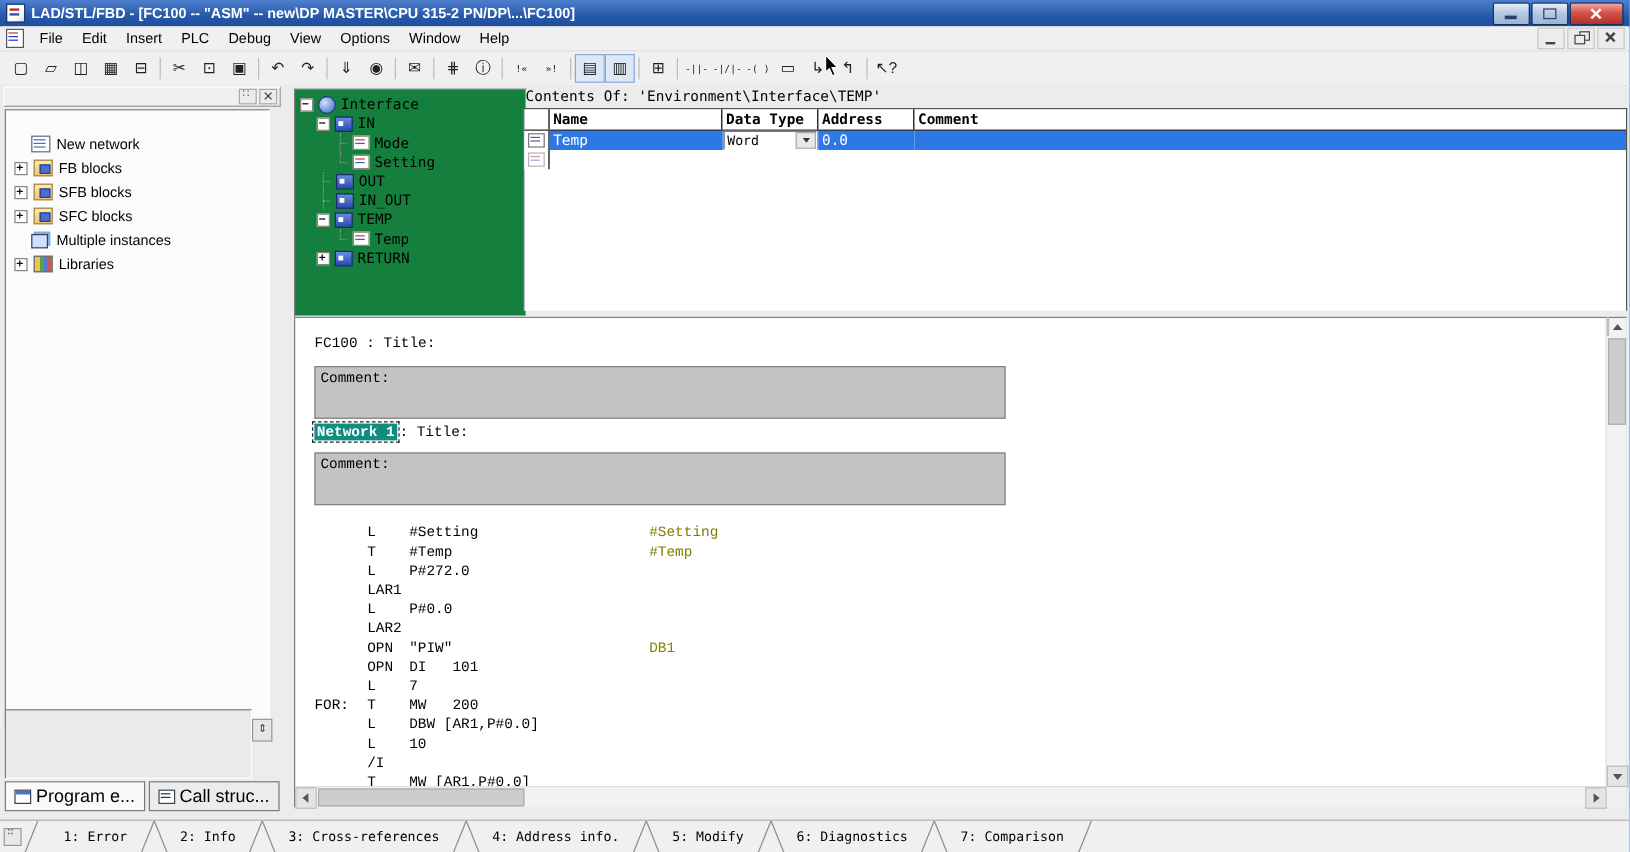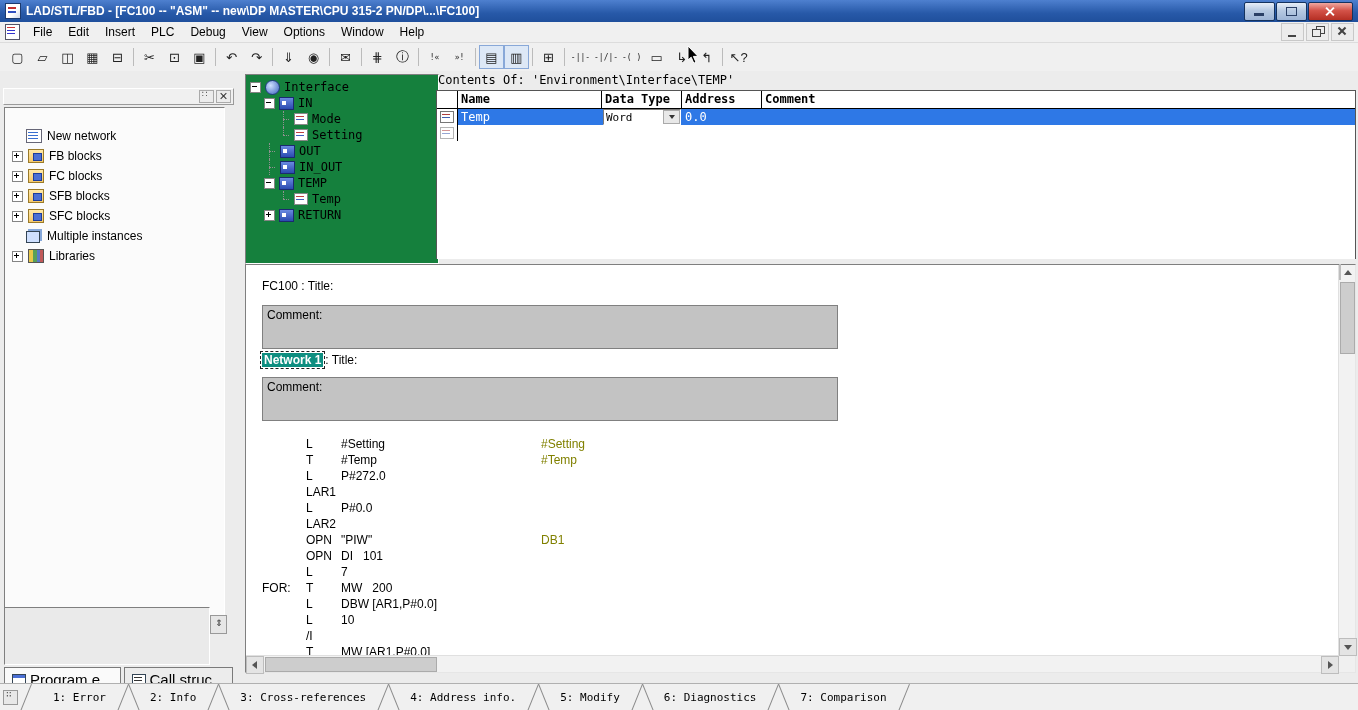--- a/index.html
+++ b/index.html
@@ -42,21 +42,21 @@
   .toolbar{height:28px;display:flex;align-items:center;background:#f0f0f0;padding:0 5px;border-bottom:1px solid #d8d8d8;}
   .tbtn{min-width:23px;height:22px;display:flex;align-items:center;justify-content:center;font-size:13px;color:#222;border:1px solid transparent;}
   .tbtn.small{font-family:"DejaVu Sans Mono",monospace;font-size:8px;white-space:pre;}
   .tbtn.on{border:1px solid #88a8d8;background:#dde8f6;}
   .tsep{width:1px;height:18px;background:#bbb;margin:0 3px;flex:none;}
 
   
   .main{position:absolute;top:71px;left:0;right:0;bottom:26px;background:#ececec;}
 
   
-  .left-pane{position:absolute;left:2px;top:16px;width:235px;height:100%;}
+  .left-pane{position:absolute;left:2px;top:0;width:235px;height:100%;}
   .pane-head{position:absolute;top:1px;left:1px;right:3px;height:15px;display:flex;justify-content:flex-end;align-items:center;gap:2px;
              border:1px solid #fff;border-right-color:#9a9a9a;border-bottom-color:#9a9a9a;background:#f0f0f0;padding:0 2px;}
   .ph-btn{width:13px;height:11px;border:1px solid #aaa;background:#ececec;position:relative;}
   .ph-btn.grip::before{content:"∷";position:absolute;left:2px;top:-2px;font-size:9px;color:#555;}
   .ph-btn.x::before,.ph-btn.x::after{content:"";position:absolute;left:6px;top:1px;width:1px;height:8px;background:#333;}
   .ph-btn.x::before{transform:rotate(45deg);}
   .ph-btn.x::after{transform:rotate(-45deg);}
   .tree-box{position:absolute;left:2px;right:12px;top:20px;height:496px;background:#fbfbfb;
             border:1px solid;border-color:#7f7f7f #fff #fff #7f7f7f;padding-top:18px;overflow:hidden;}
   .pt-row{display:flex;align-items:center;height:20px;padding-left:7px;gap:5px;}
@@ -118,21 +118,21 @@
          display:flex;align-items:center;font-size:11px;color:#000;}
   .combo .cv{flex:1;padding-left:2px;}
   .dd{width:15px;height:12px;background:#e8e8e8;border:1px solid #aaa;display:flex;align-items:flex-start;justify-content:center;flex:none;}
   .dd::before{content:"";border:3px solid transparent;border-top:4px solid #333;margin-top:4px;}
   .addr{color:#a8eef8;padding-left:3px;}
 
   
   .code-pane{position:absolute;left:245px;top:193px;right:2px;bottom:11px;background:#fff;
              border:1px solid;border-color:#7f7f7f #e6e6e6 #e6e6e6 #7f7f7f;}
   .code-content{position:absolute;left:0;top:0;right:16px;bottom:16px;overflow:hidden;padding:14px 0 0 16px;
-                font-family:Liberation Sans, sans-serif;font-size:12px;}
+                font-family:Liberation Mono, monospace;font-size:12px;}
   .block-header{margin-bottom:12px;}
   .cbox{width:566px;height:38px;background:#c3c3c3;border:1px solid #808080;padding:2px 4px;}
   .net-line{margin:4px 0 10px 0;display:flex;align-items:center;}
   .net-badge{background:#0e8e80;color:#fff;font-weight:bold;padding:0 2px;outline:1px dashed #222;outline-offset:1px;margin-right:2px;}
   .stl{margin-top:16px;}
   .stl-line{display:grid;grid-template-columns:44px 35px 200px auto;height:16px;white-space:pre;}
   .c-com{color:#808000;}
 
   
   .sbv{position:absolute;top:0;right:0;bottom:16px;width:16px;background:#f2f2f2;border-left:1px solid #e0e0e0;}
@@ -247,25 +247,20 @@
         <span>New network</span>
       </div>
       <div class="pt-row">
         <span class="exp plus"></span>
           <span class="blk-icon"></span>
         <span>FB blocks</span>
       </div>
       <div class="pt-row">
         <span class="exp plus"></span>
           <span class="blk-icon"></span>
-        <span>FC blocks</span>
-      </div>
-      <div class="pt-row">
-        <span class="exp plus"></span>
-          <span class="blk-icon"></span>
         <span>SFB blocks</span>
       </div>
       <div class="pt-row">
         <span class="exp plus"></span>
           <span class="blk-icon"></span>
         <span>SFC blocks</span>
       </div>
       <div class="pt-row">
         <span class="exp-space"></span>
           <span class="multi-icon"></span>

